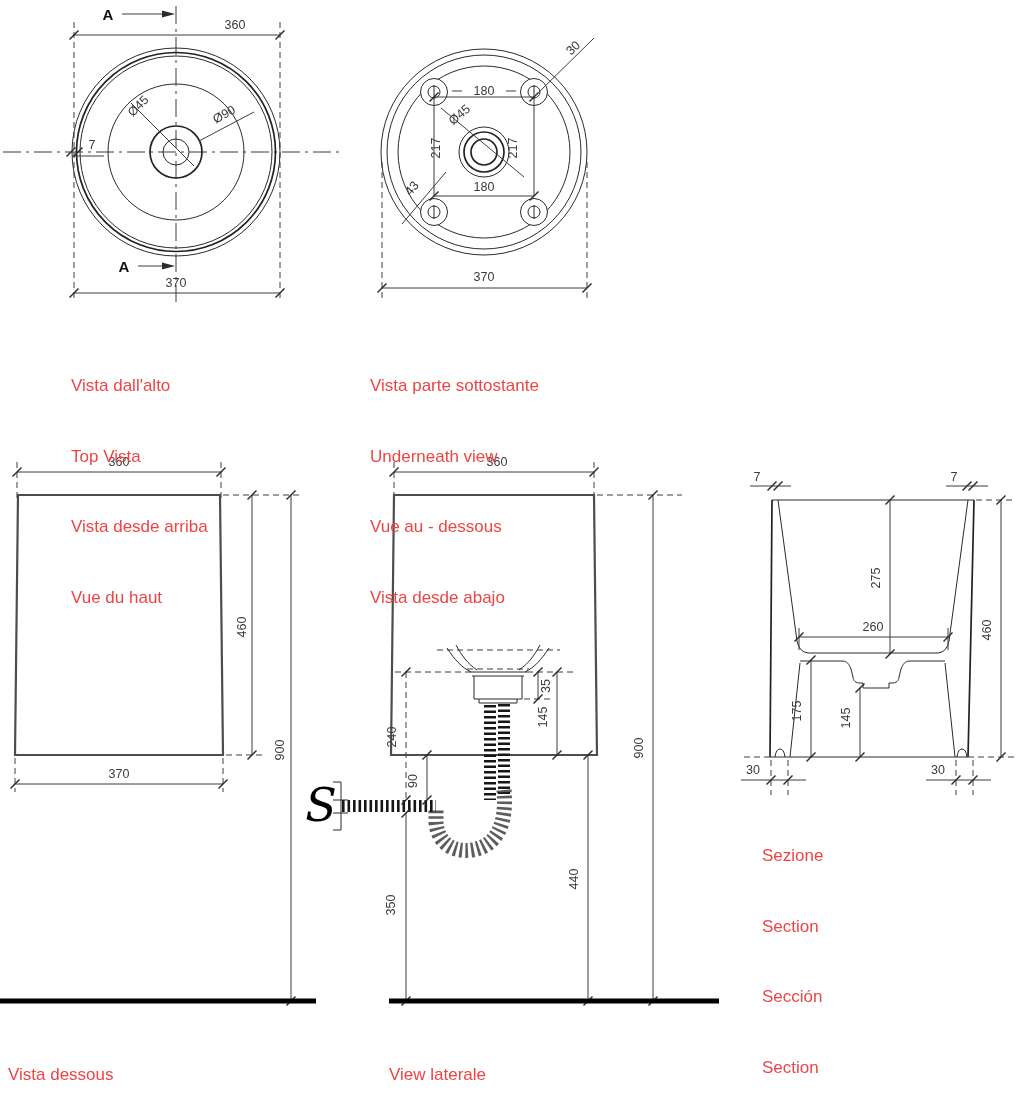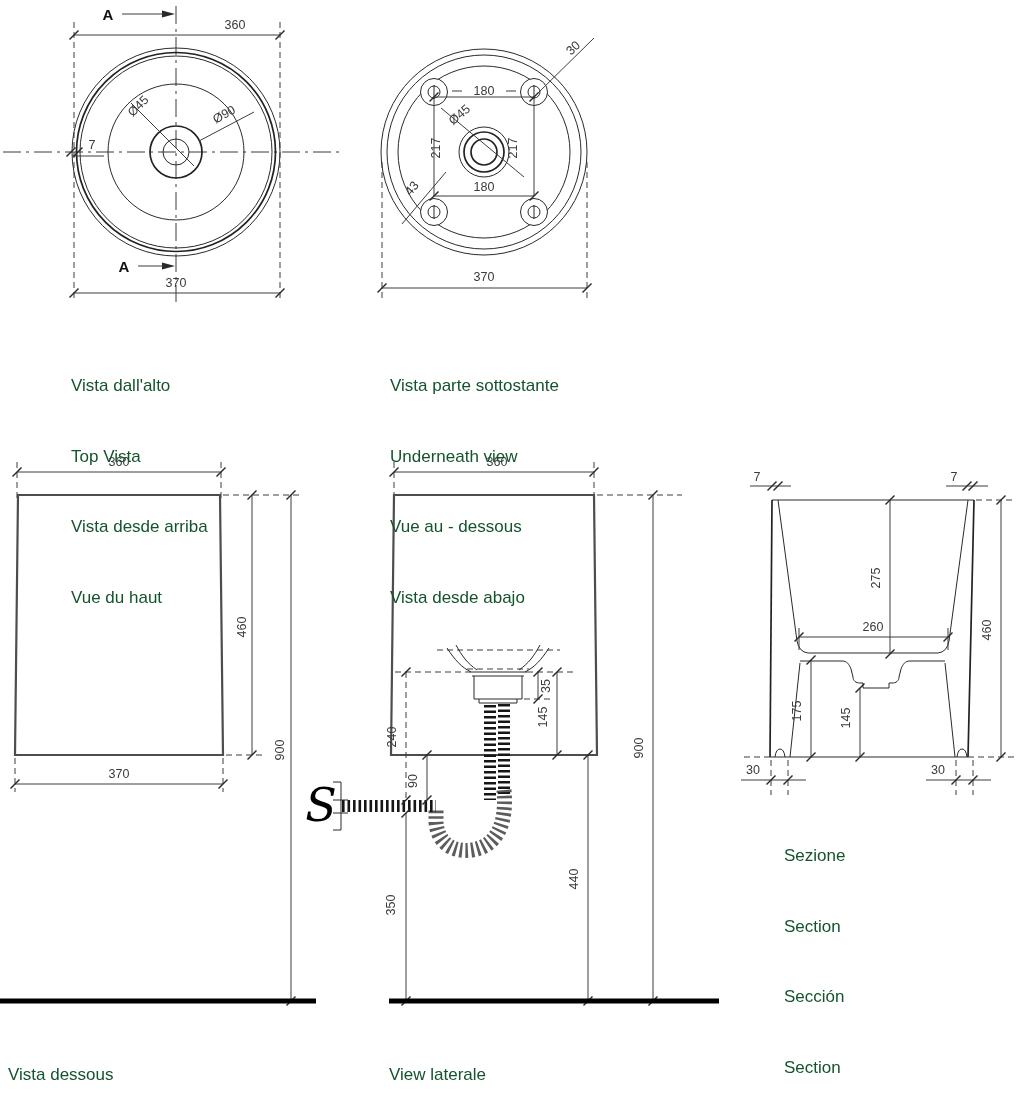--- a/index.html
+++ b/index.html
@@ -14,21 +14,21 @@
   .ext {stroke:#3d3d3d;stroke-width:1;fill:none;stroke-dasharray:6 4}
   .cl  {stroke:#3a3a3a;stroke-width:1;fill:none;stroke-dasharray:18 5 3 5}
   .tkc {stroke:#2a2a2a;stroke-width:1.4}
   .ear {fill:#fff;stroke:#2a2a2a;stroke-width:1}
   .hose{stroke:#161616;stroke-width:12;fill:none;stroke-dasharray:2.6 2.9}
   .hoseL{stroke:#2e2e2e;stroke-width:15;fill:none;stroke-dasharray:2.6 3.1;opacity:.78}
   .floor{stroke:#000;stroke-width:5;fill:none}
   text.d{font:12.5px "Liberation Sans",sans-serif;fill:#3a3a3a;text-anchor:middle}
   text.m{font:600 15px "Liberation Sans",sans-serif;fill:#101010;text-anchor:middle}
   text.sm{font:italic 46px "DejaVu Serif",serif;fill:#000;text-anchor:middle}
-  .lbl{position:absolute;font:17px "Liberation Sans",sans-serif;color:#14532d;line-height:23.5px;white-space:pre}
+  .lbl{position:absolute;font:17px "Liberation Sans",sans-serif;color:#ef4444;line-height:23.5px;white-space:pre}
 </style>
 </head>
 <body>
 
 <div class="page">
 
 <svg width="1024" height="1114" viewBox="0 0 1024 1114">
   <defs>
     <line id="tk" x1="-4.5" y1="4.5" x2="4.5" y2="-4.5"></line>
   </defs>
@@ -310,28 +310,28 @@
   </g>
 </svg>
 
 <div class="lbl" style="left:71px;top:327px">
   <div>Vista dall'alto</div>
   <div>Top Vista</div>
   <div>Vista desde arriba</div>
   <div>Vue du haut</div>
 </div>
 
-<div class="lbl" style="left:390px;top:327px">
+<div class="lbl" style="left:370px;top:327px">
   <div>Vista parte sottostante</div>
   <div>Underneath view</div>
   <div>Vue au - dessous</div>
   <div>Vista desde abajo</div>
 </div>
 
-<div class="lbl" style="left:784px;top:797px">
+<div class="lbl" style="left:762px;top:797px">
   <div>Sezione</div>
   <div>Section</div>
   <div>Sección</div>
   <div>Section</div>
 </div>
 
 <div class="lbl" style="left:8px;top:1016px">
   <div>Vista dessous</div>
   
   

